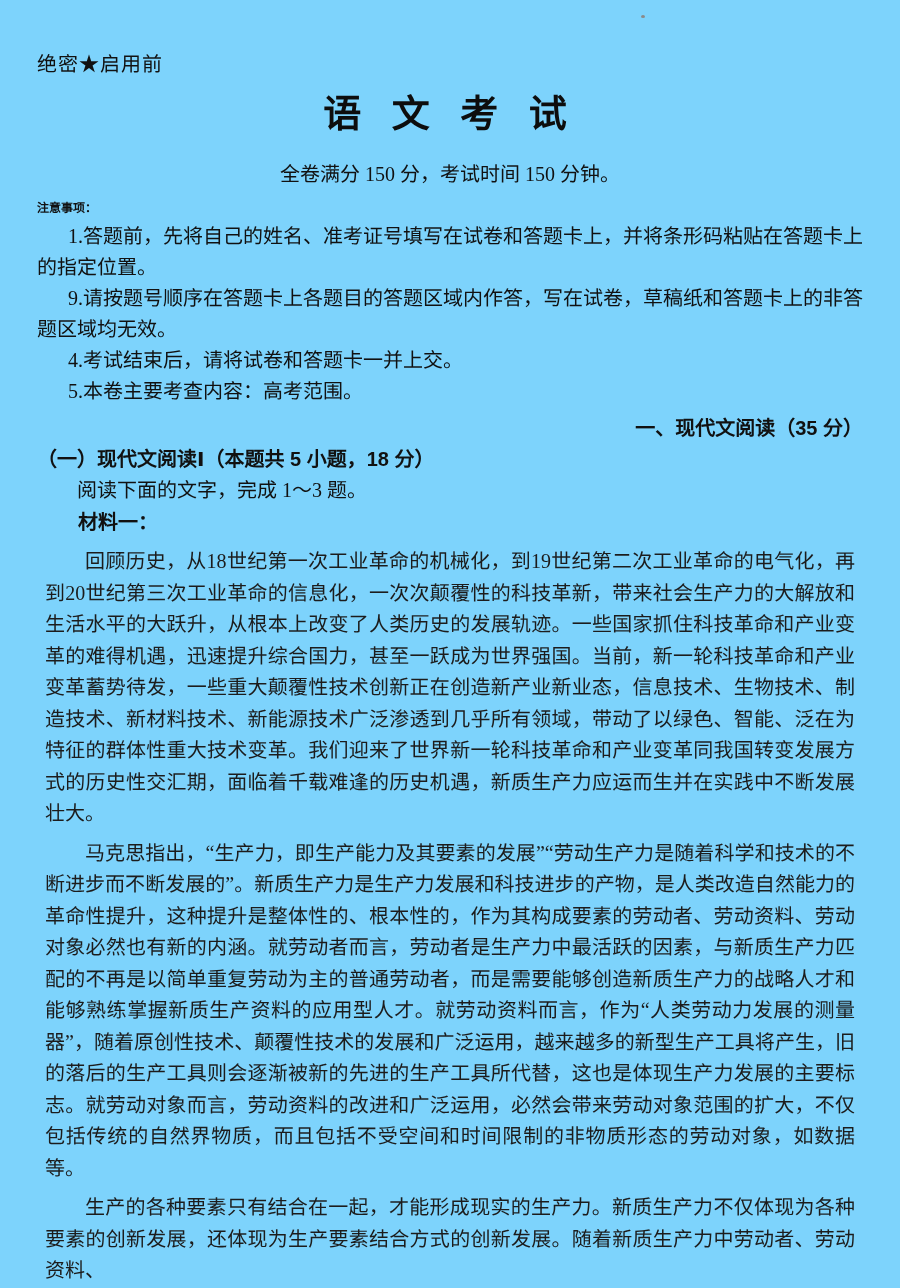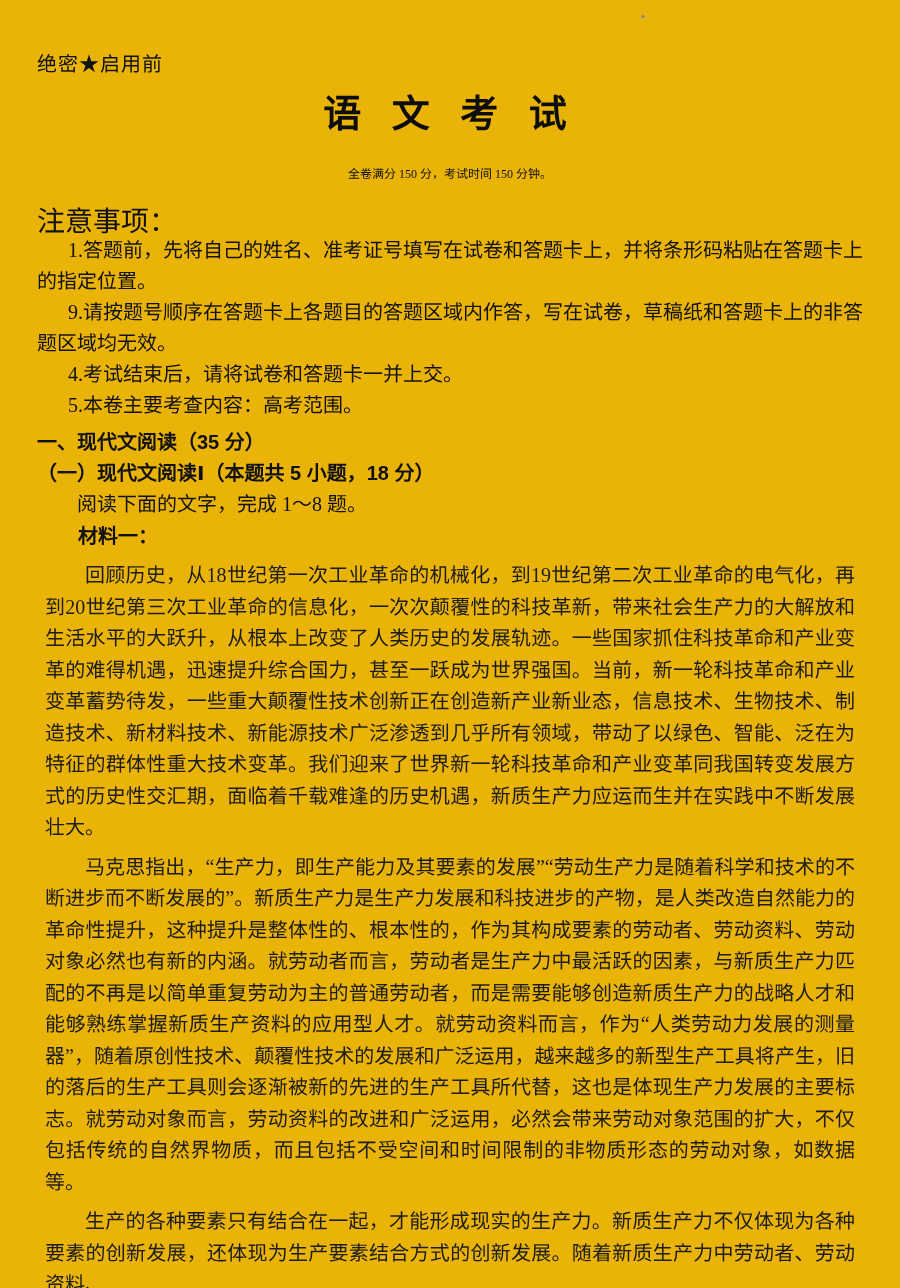--- a/index.html
+++ b/index.html
@@ -7,21 +7,21 @@
     padding: 0;
     background: #ffffff;
   }
   .page {
     position: relative;
     width: 900px;
     height: 1288px;
     box-sizing: border-box;
     padding: 0 37px;
     overflow: hidden;
-    background: #eab308;
+    background: #7dd3fc;
     color: #111111;
     font-family: "Liberation Serif", "DejaVu Serif", serif;
   }
   .speck {
     position: absolute;
     left: 641px;
     top: 15px;
     width: 4px;
     height: 3px;
     background: #8a8a8a;
@@ -39,45 +39,45 @@
     font-family: "Liberation Sans", "DejaVu Sans", sans-serif;
     font-weight: 700;
     font-size: 38px;
     line-height: 44px;
     letter-spacing: 10px;
     color: #0d0d0d;
   }
   .exam-subtitle {
     margin-top: 9px;
     text-align: center;
-    font-size: 12px;
+    font-size: 20px;
     line-height: 26px;
   }
   .notice-heading {
-    margin-top: 22px;
+    margin-top: 8px;
     font-family: "Liberation Sans", "DejaVu Sans", sans-serif;
-    font-weight: 400;
-    font-size: 28px;
+    font-weight: 700;
+    font-size: 12px;
     line-height: 26px;
   }
   .notice-item {
     font-size: 20px;
     line-height: 31px;
     text-align: justify;
     text-indent: 1.55em;
     margin: 0;
   }
   .section-heading, .subsection-heading {
     font-family: "Liberation Sans", "DejaVu Sans", sans-serif;
     font-weight: 700;
     font-size: 20px;
     line-height: 31px;
     margin: 0;
   }
-  .section-heading { margin-top: 6px; }
+  .section-heading { margin-top: 6px; text-align: right; }
   .reading-instruction {
     font-size: 20px;
     line-height: 31px;
     text-indent: 2em;
     margin: 0;
   }
   .material-label {
     font-family: "Liberation Sans", "DejaVu Sans", sans-serif;
     font-weight: 700;
     font-size: 20px;
@@ -110,20 +110,20 @@
 
   <p class="notice-item">1.答题前，先将自己的姓名、准考证号填写在试卷和答题卡上，并将条形码粘贴在答题卡上的指定位置。</p>
   <p class="notice-item">9.请按题号顺序在答题卡上各题目的答题区域内作答，写在试卷，草稿纸和答题卡上的非答题区域均无效。</p>
   <p class="notice-item">4.考试结束后，请将试卷和答题卡一并上交。</p>
   <p class="notice-item">5.本卷主要考查内容：高考范围。</p>
 
   <div class="section-heading">一、现代文阅读（35 分）</div>
 
   <div class="subsection-heading">（一）现代文阅读Ⅰ（本题共 5 小题，18 分）</div>
 
-  <p class="reading-instruction">阅读下面的文字，完成 1～8 题。</p>
+  <p class="reading-instruction">阅读下面的文字，完成 1～3 题。</p>
 
   <p class="material-label">材料一：</p>
 
   <p class="material-paragraph">回顾历史，从18世纪第一次工业革命的机械化，到19世纪第二次工业革命的电气化，再到20世纪第三次工业革命的信息化，一次次颠覆性的科技革新，带来社会生产力的大解放和生活水平的大跃升，从根本上改变了人类历史的发展轨迹。一些国家抓住科技革命和产业变革的难得机遇，迅速提升综合国力，甚至一跃成为世界强国。当前，新一轮科技革命和产业变革蓄势待发，一些重大颠覆性技术创新正在创造新产业新业态，信息技术、生物技术、制造技术、新材料技术、新能源技术广泛渗透到几乎所有领域，带动了以绿色、智能、泛在为特征的群体性重大技术变革。我们迎来了世界新一轮科技革命和产业变革同我国转变发展方式的历史性交汇期，面临着千载难逢的历史机遇，新质生产力应运而生并在实践中不断发展壮大。</p>
   <p class="material-paragraph">马克思指出，“生产力，即生产能力及其要素的发展”“劳动生产力是随着科学和技术的不断进步而不断发展的”。新质生产力是生产力发展和科技进步的产物，是人类改造自然能力的革命性提升，这种提升是整体性的、根本性的，作为其构成要素的劳动者、劳动资料、劳动对象必然也有新的内涵。就劳动者而言，劳动者是生产力中最活跃的因素，与新质生产力匹配的不再是以简单重复劳动为主的普通劳动者，而是需要能够创造新质生产力的战略人才和能够熟练掌握新质生产资料的应用型人才。就劳动资料而言，作为“人类劳动力发展的测量器”，随着原创性技术、颠覆性技术的发展和广泛运用，越来越多的新型生产工具将产生，旧的落后的生产工具则会逐渐被新的先进的生产工具所代替，这也是体现生产力发展的主要标志。就劳动对象而言，劳动资料的改进和广泛运用，必然会带来劳动对象范围的扩大，不仅包括传统的自然界物质，而且包括不受空间和时间限制的非物质形态的劳动对象，如数据等。</p>
   <p class="material-paragraph">生产的各种要素只有结合在一起，才能形成现实的生产力。新质生产力不仅体现为各种要素的创新发展，还体现为生产要素结合方式的创新发展。随着新质生产力中劳动者、劳动资料、</p>
 </div>
 
 </body></html>

